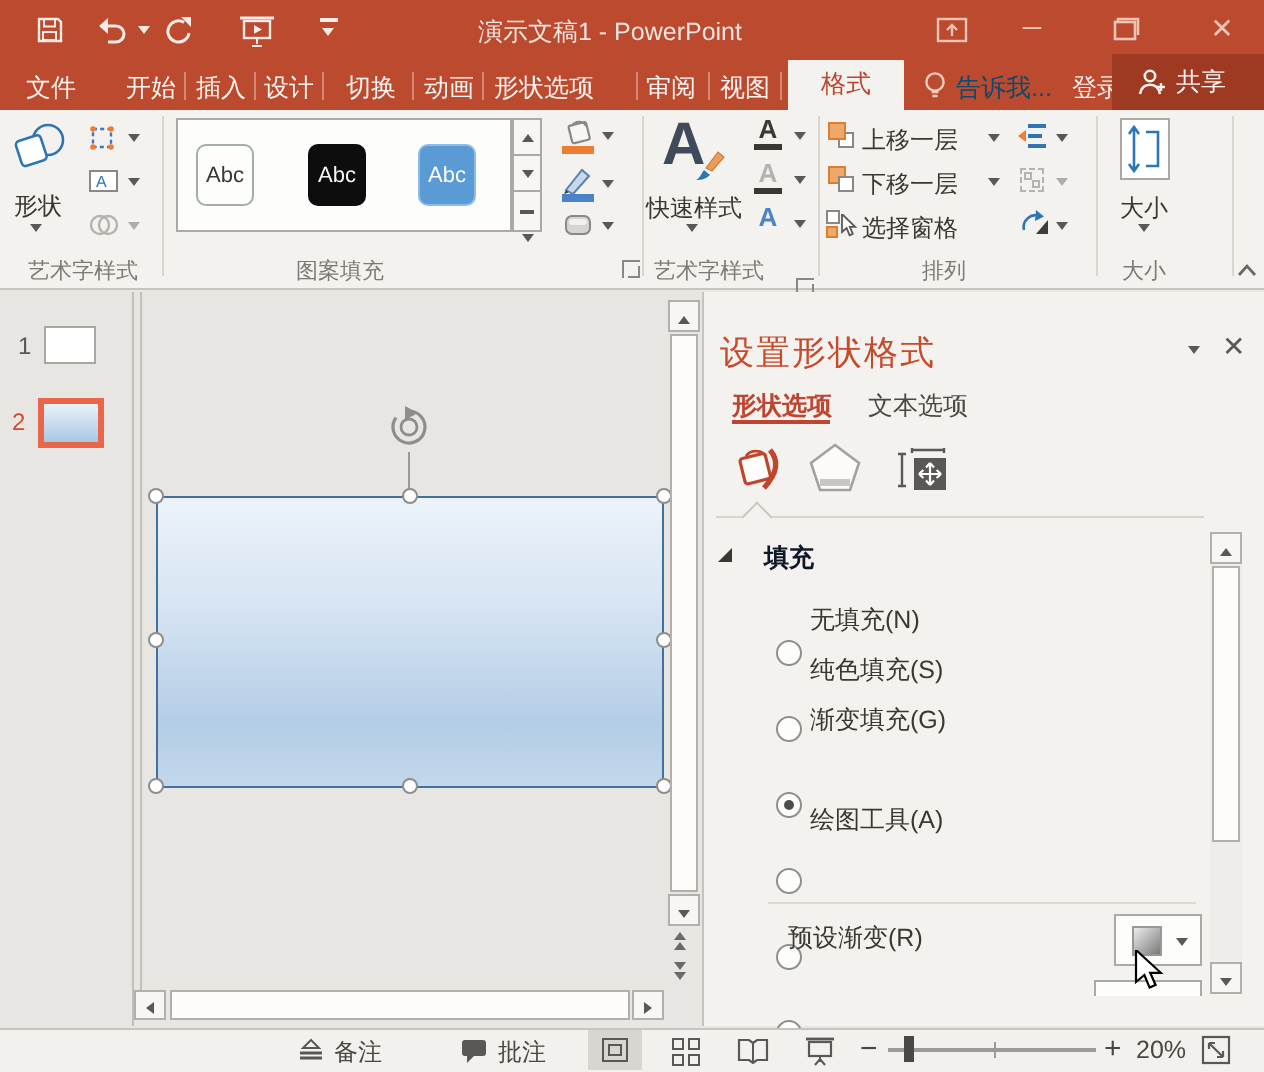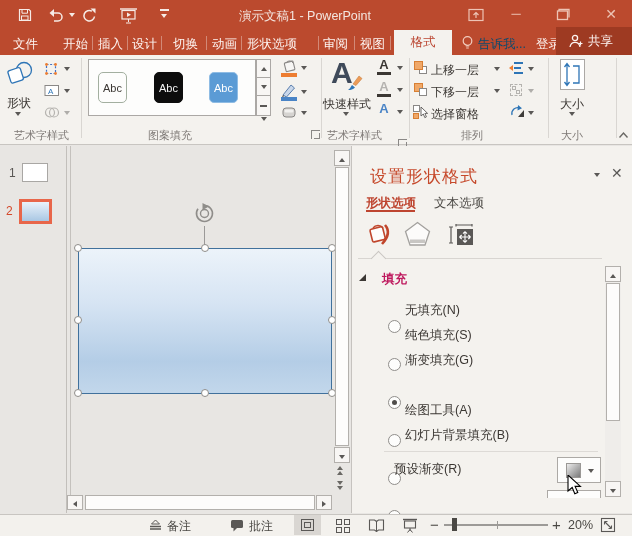--- a/index.html
+++ b/index.html
@@ -52,21 +52,21 @@
   .sbartrack { background:#FDFCFB; border:1px solid #B3B0AC; }
 
   
   .pane { left:351px; top:146px; width:281px; height:367px; background:#F4F2EE; border-left:1px solid #C6C3BF; }
   .pane-title { color:#C64A2C; font-size:17px; letter-spacing:1px; white-space:nowrap; }
   .pane-tab-on { color:#BE4530; font-weight:bold; font-size:12.5px; }
   .pane-tab-off { color:#4A4844; font-size:12.5px; }
   .notch-line { height:1px; background:#D8D5D1; }
   .notch { width:11px; height:11px; background:#F4F2EE; border-top:1px solid #C9C6C2; border-left:1px solid #C9C6C2; transform:rotate(45deg); }
   .sec-tri { width:0; height:0; border-left:7px solid transparent; border-bottom:7px solid #3B3733; }
-  .sec-title { color:#be185d; font-weight:bold; font-size:12.5px; }
+  .sec-title { color:#0f172a; font-weight:bold; font-size:12.5px; }
   .radio { width:13px; height:13px; border-radius:50%; border:1px solid #908E8B; background:#FDFDFC; position:relative; }
   .radio.checked:after { content:""; position:absolute; left:3px; top:3px; width:5px; height:5px; border-radius:50%; background:#4F4D4A; }
   .radio-label { font-size:12.5px; color:#3B3733; white-space:nowrap; }
   .preset-btn { background:#FDFDFC; border:1px solid #ACA9A5; }
   .preset-swatch { background:linear-gradient(135deg,#ECECEC 0%,#7A7A7A 100%); border:1px solid #9A9895; }
 
   
   .statusbar { left:0; top:514px; width:632px; height:22px; background:#F3F1ED; border-top:1px solid #C8C5C1; }
   .stext { font-size:12px; color:#4A4844; white-space:nowrap; }
   .viewbtn-on { background:#D9D6D2; }
@@ -320,21 +320,21 @@
   <div class="abs" style="left:337px;top:481px">
     <span class="tri-d" style="display:block;border-top-color:#6A6864"></span>
       <span class="tri-d" style="display:block;margin-top:1px;border-top-color:#6A6864"></span>
   </div>
 
   <div class="abs sbarbox" style="left:67px;top:495px;width:16px;height:15px"><span class="tri-l" style="margin-top:4px"></span></div>
   <div class="abs sbartrack" style="left:85px;top:495px;width:230px;height:15px"></div>
   <div class="abs sbarbox" style="left:316px;top:495px;width:16px;height:15px"><span class="tri-r" style="margin-top:4px"></span></div>
 
   <div class="abs pane"></div>
-  <div class="abs pane-title" style="left:370px;top:165px">设置形状格式</div>
+  <div class="abs pane-title" style="left:360px;top:165px">设置形状格式</div>
   <span class="abs tri-d" style="left:594px;top:173px"></span>
   <span class="abs" style="left:611px;top:165px;font-size:14px;color:#5A5856">✕</span>
   <span class="abs pane-tab-on" style="left:366px;top:195px">形状选项</span>
   <div class="abs" style="left:366px;top:210px;width:49px;height:2px;background:#BE4530"></div>
   <span class="abs pane-tab-off" style="left:434px;top:195px">文本选项</span>
 
   <svg class="abs" style="left:366px;top:220px" width="28" height="28" viewBox="0 0 28 28">
     <rect x="5" y="8" width="13" height="13" rx="1.5" transform="rotate(-14 11 14)" fill="#FDFDFC" stroke="#C0452B" stroke-width="1.6"></rect>
     <path d="M7 8a6 5.5 0 0 1 10 0" fill="none" stroke="#C0452B" stroke-width="1.4"></path>
     <path d="M19 5q7 8-3 19" fill="none" stroke="#C0452B" stroke-width="2.6"></path>
@@ -358,21 +358,20 @@
   <div class="abs radio" style="left:388px;top:302px"></div>
   <span class="abs radio-label" style="left:405px;top:302px">无填充(N)</span>
   <div class="abs radio" style="left:388px;top:327px"></div>
   <span class="abs radio-label" style="left:405px;top:327px">纯色填充(S)</span>
   <div class="abs radio checked" style="left:388px;top:352px"></div>
   <span class="abs radio-label" style="left:405px;top:352px">渐变填充(G)</span>
   <div class="abs radio" style="left:388px;top:377px"></div>
   <div class="abs radio" style="left:388px;top:402px"></div>
   <span class="abs radio-label" style="left:405px;top:402px">绘图工具(A)</span>
   <div class="abs radio" style="left:388px;top:427px"></div>
-  <span class="abs radio-label" style="left:405px;top:427px">幻灯片背景填充(B)</span>
 
   <div class="abs" style="left:384px;top:451px;width:214px;height:1px;background:#DDDAD6"></div>
   <span class="abs radio-label" style="left:394px;top:461px">预设渐变(R)</span>
   <div class="abs preset-btn" style="left:557px;top:457px;width:44px;height:26px">
     <div class="abs preset-swatch" style="left:8px;top:5px;width:15px;height:15px"></div>
     <span class="abs tri-d" style="left:30px;top:11px"></span>
   </div>
   <div class="abs" style="left:547px;top:490px;width:54px;height:8px;background:#FDFDFC;border:1px solid #ACA9A5;border-bottom:none"></div>
 
   <div class="abs" style="left:605px;top:266px;width:16px;height:231px;background:#EFEDEA"></div>

